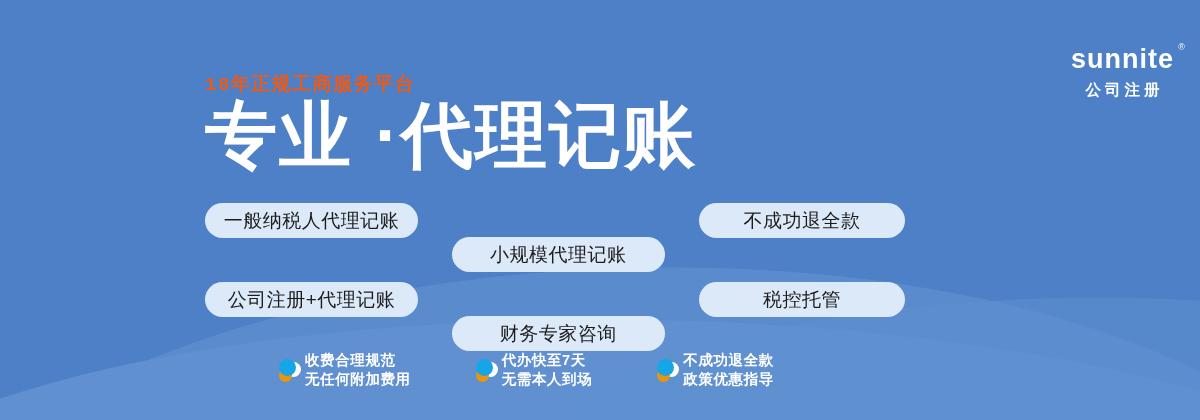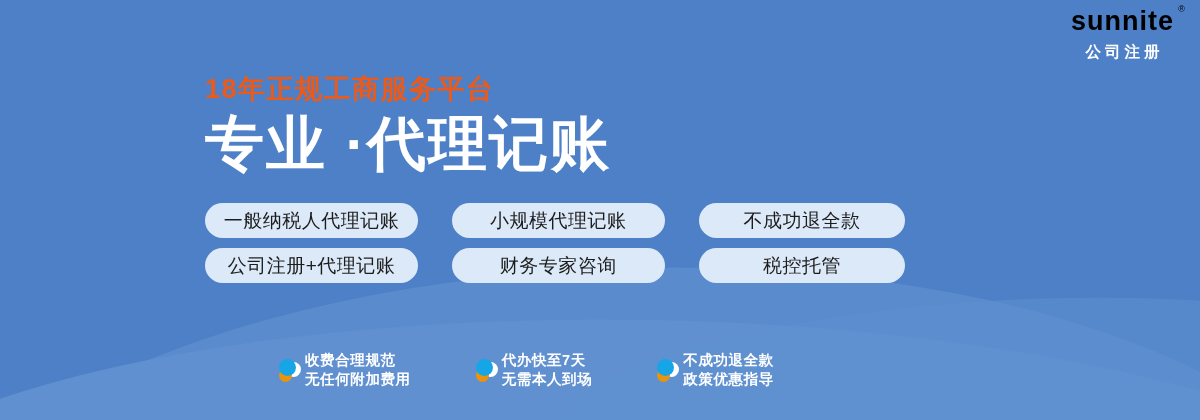--- a/index.html
+++ b/index.html
@@ -55,24 +55,25 @@
   #logo {
     position: absolute;
     right: 26px;
     top: 8px;
     text-align: center;
     line-height: 1;
   }
   #logo .mark {
     position: relative;
     display: inline-block;
-    color: #000000;
+    color: #ffffff;
     font-size: 27px;
     font-weight: 700;
     letter-spacing: 1px;
+    margin-top: 38px;
   }
   #logo .reg {
     position: absolute;
     right: -12px;
     top: -3px;
     font-size: 9px;
     font-weight: 400;
     line-height: 1;
   }
   #logo .cn {
@@ -85,30 +86,31 @@
   }
 
   
   #headline {
     position: absolute;
     left: 205px;
     top: 76px;
   }
   #eyebrow {
     color: #ec5a19;
-    font-size: 27px;
+    font-size: 19px;
     font-weight: 700;
     letter-spacing: 1.5px;
     line-height: 1;
-    margin: 0 0 12px 0;
-    white-space: nowrap;
+    margin: 0 0 4px 0;
+    white-space: nowrap;
+    font-family: Liberation Mono, monospace;
   }
   #title {
     color: #ffffff;
-    font-size: 59px;
+    font-size: 72px;
     font-weight: 700;
     letter-spacing: 2px;
     line-height: 1;
     margin: 0;
     white-space: nowrap;
   }
 
   
   #pills {
     position: absolute;
@@ -129,21 +131,21 @@
     display: flex;
     align-items: center;
     justify-content: center;
     font-size: 19px;
     font-weight: 500;
     letter-spacing: .5px;
     white-space: nowrap;
     box-sizing: border-box;
   }
   .pill.w1 { width: 222px; }
-  .pill.w2 { width: 222px; }
+  .pill.w2 { width: 222px; margin-top: 34px; }
   .pill.w3 { width: 215px; }
 
   
   #features {
     position: absolute;
     left: 276px;
     top: 351px;
     display: flex;
     gap: 62px;
   }

